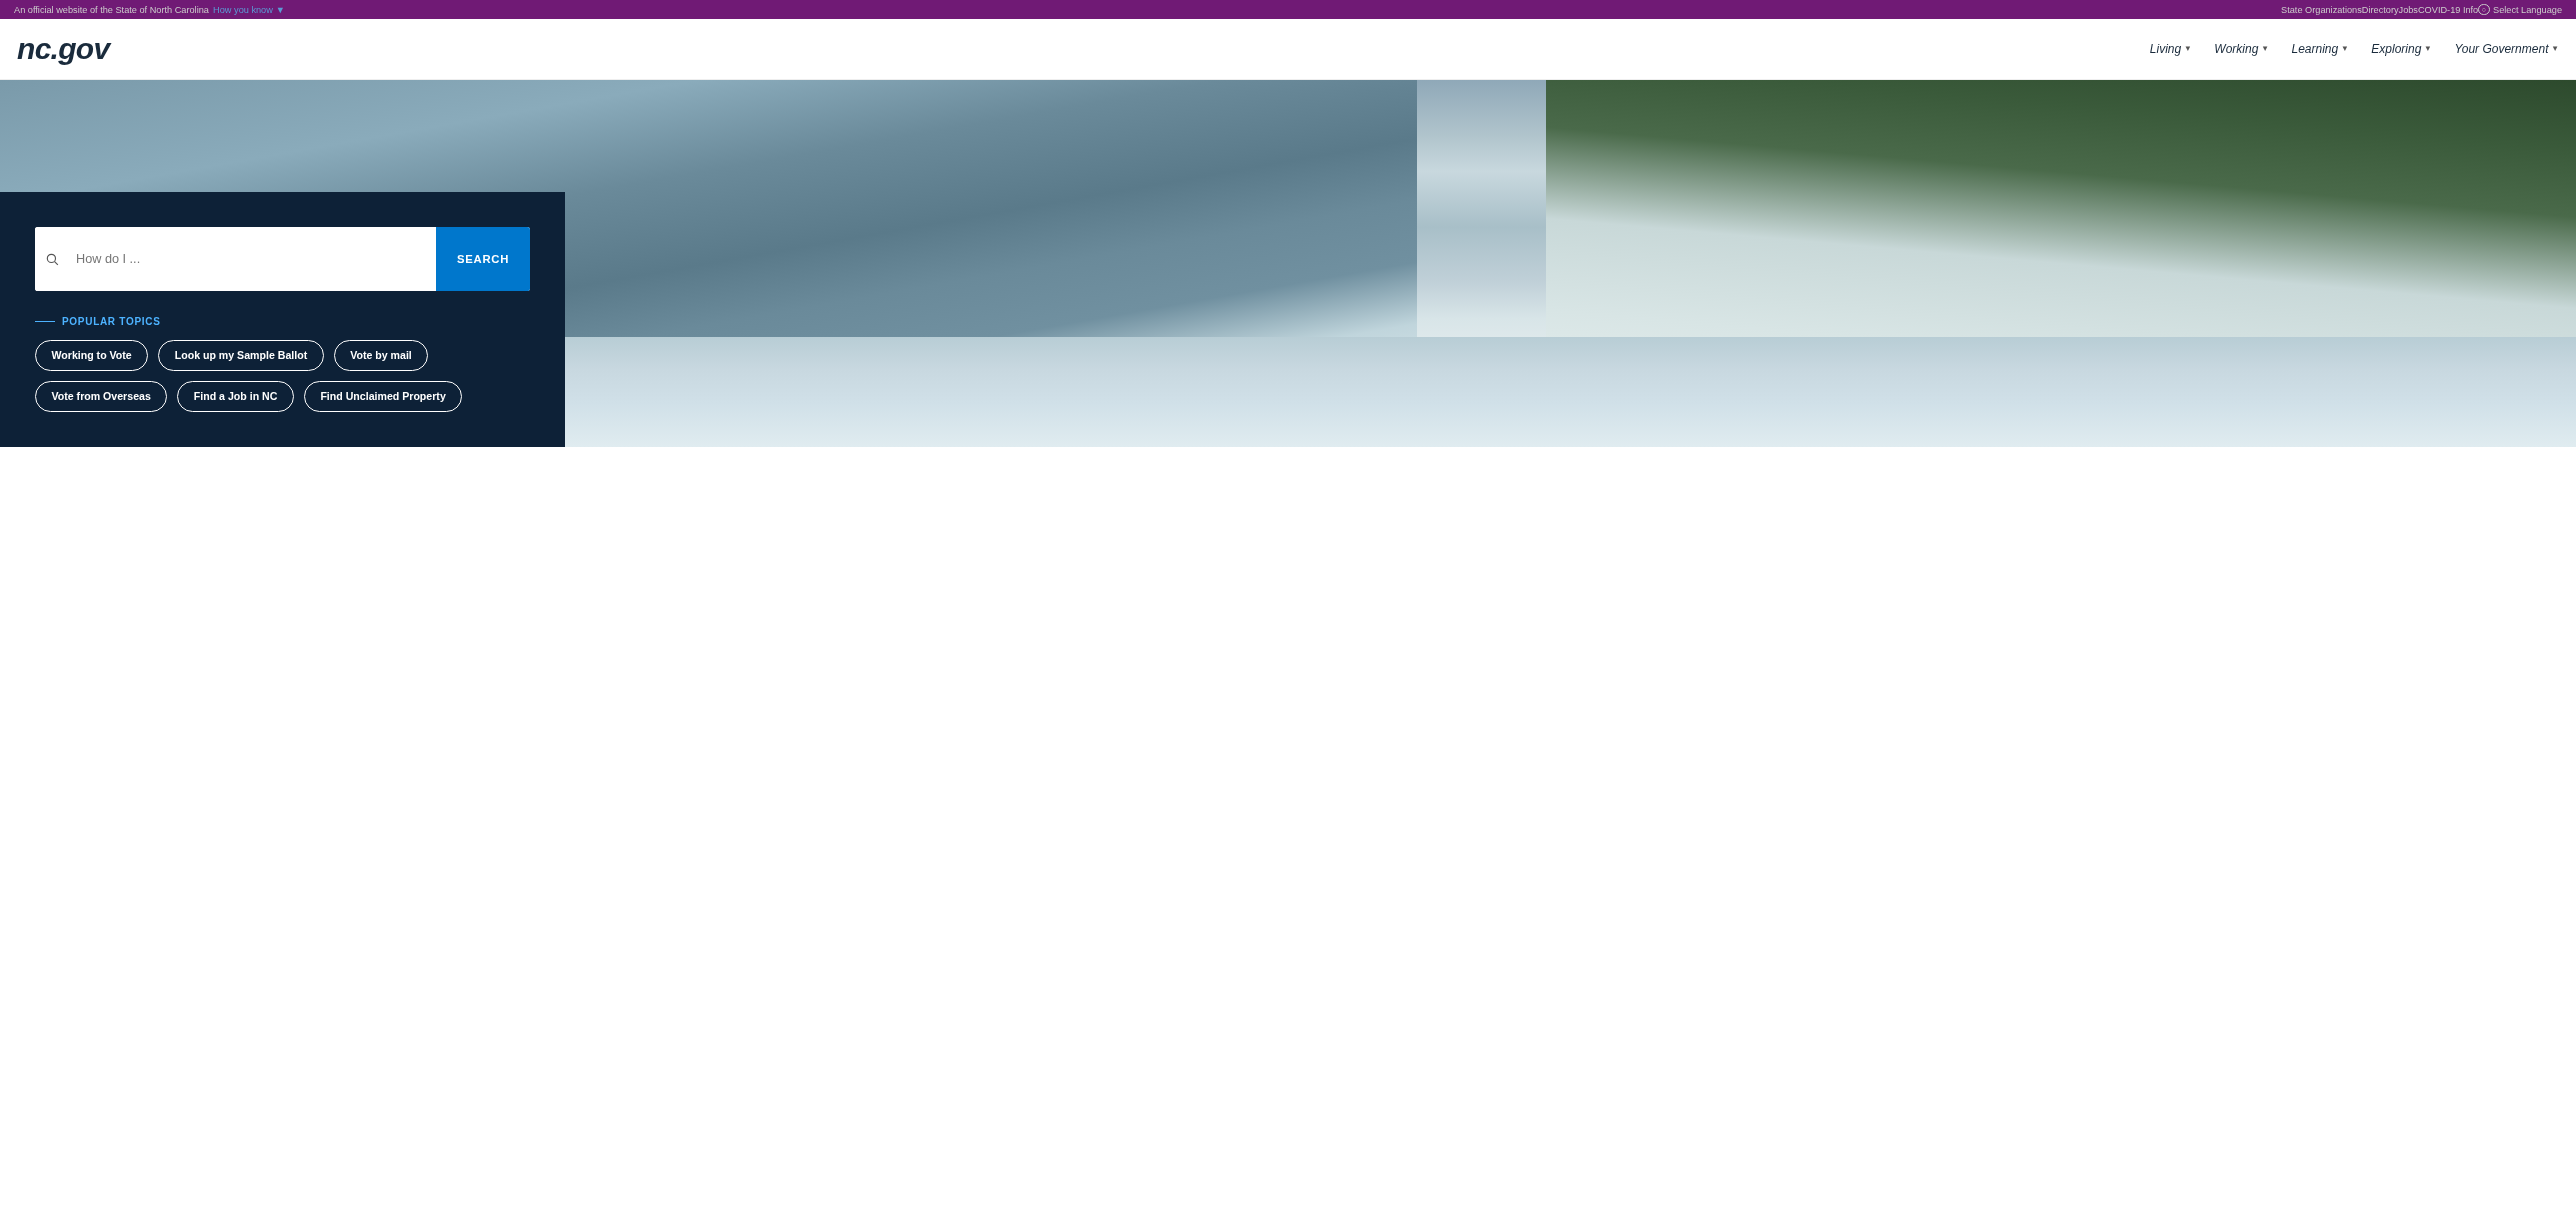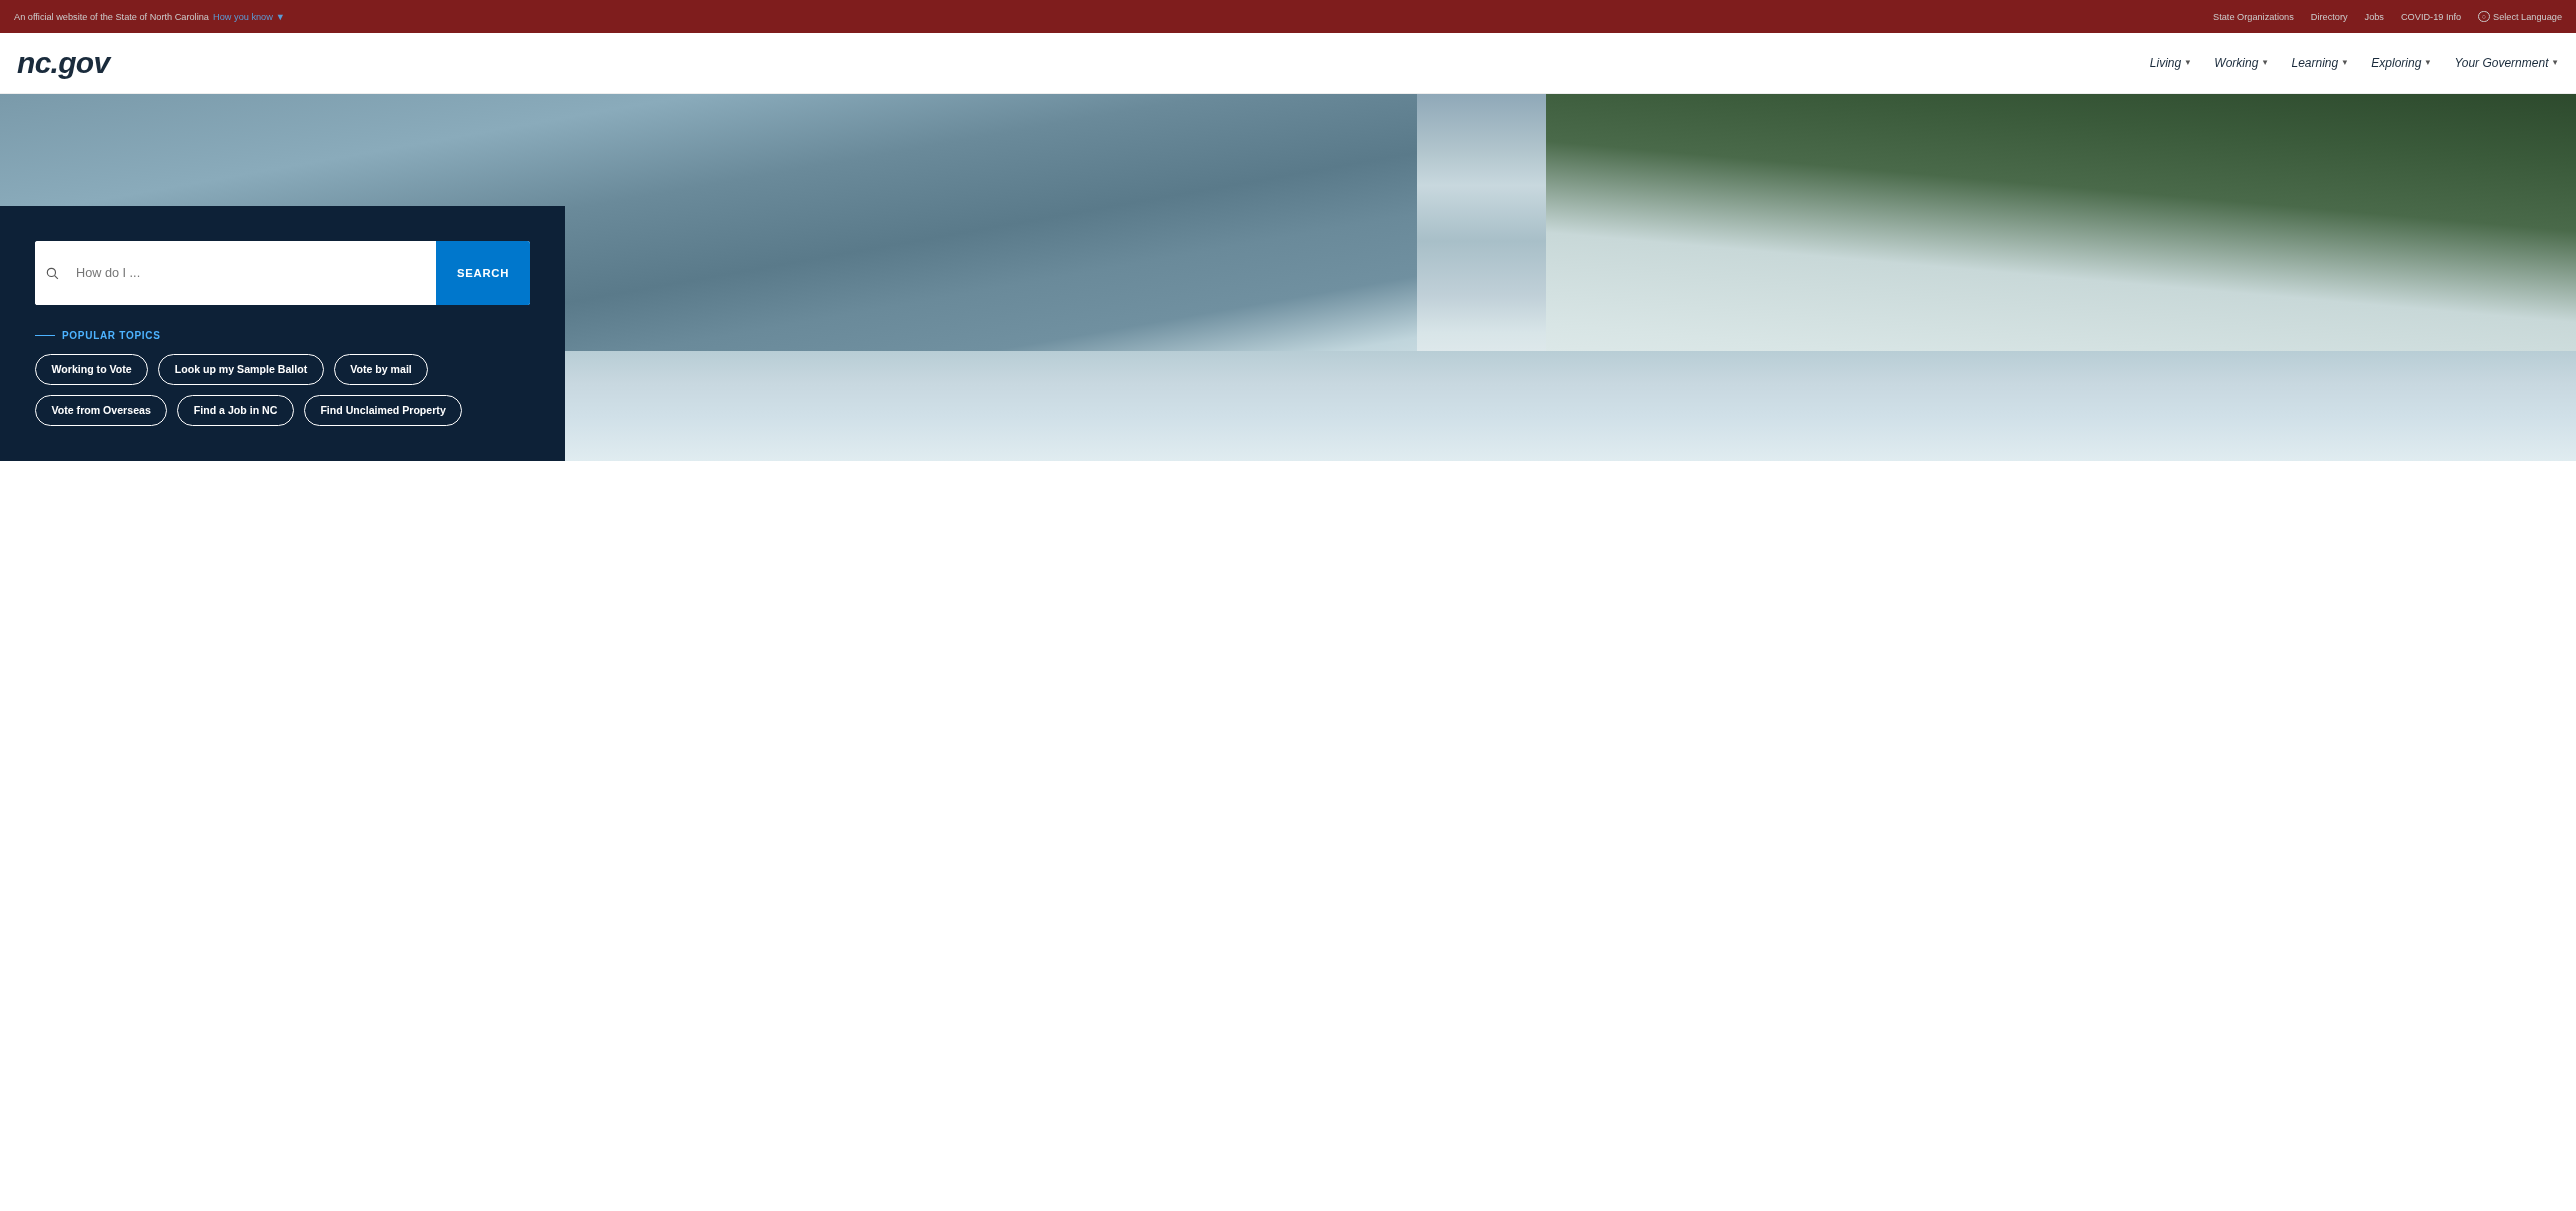--- a/index.html
+++ b/index.html
@@ -1,36 +1,36 @@
 <!DOCTYPE html>
 <html style="font-size:11.3px"><head>
   <meta charset="utf-8">
   <style>
     * { margin: 0; padding: 0; box-sizing: border-box; }
     body { font-family: Arial, sans-serif; overflow-x: hidden; }
 
     
     .top-bar {
-      background-color: #7f1d1d;
+      background-color: #701a75;
       color: #ccc;
       font-size: 9.2px;
-      padding: 11px 14px;
+      padding: 4px 14px;
       display: flex;
       align-items: center;
       justify-content: space-between;
     }
     .top-bar-left { display: flex; align-items: center; gap: 4.2px; }
     .top-bar-left a {
       color: #5b9bd5;
       text-decoration: none;
       display: flex;
       align-items: center;
       gap: 2.8px;
     }
-    .top-bar-right { display: flex; align-items: center; gap: 17px; }
+    .top-bar-right { display: flex; align-items: center; }
     .top-bar-right a { color: #ccc; text-decoration: none; font-size: 9.2px; }
     .lang-btn {
       display: flex;
       align-items: center;
       gap: 3.5px;
       color: #ccc;
       cursor: pointer;
       background: none;
       border: none;
       font-size: 9.2px;

